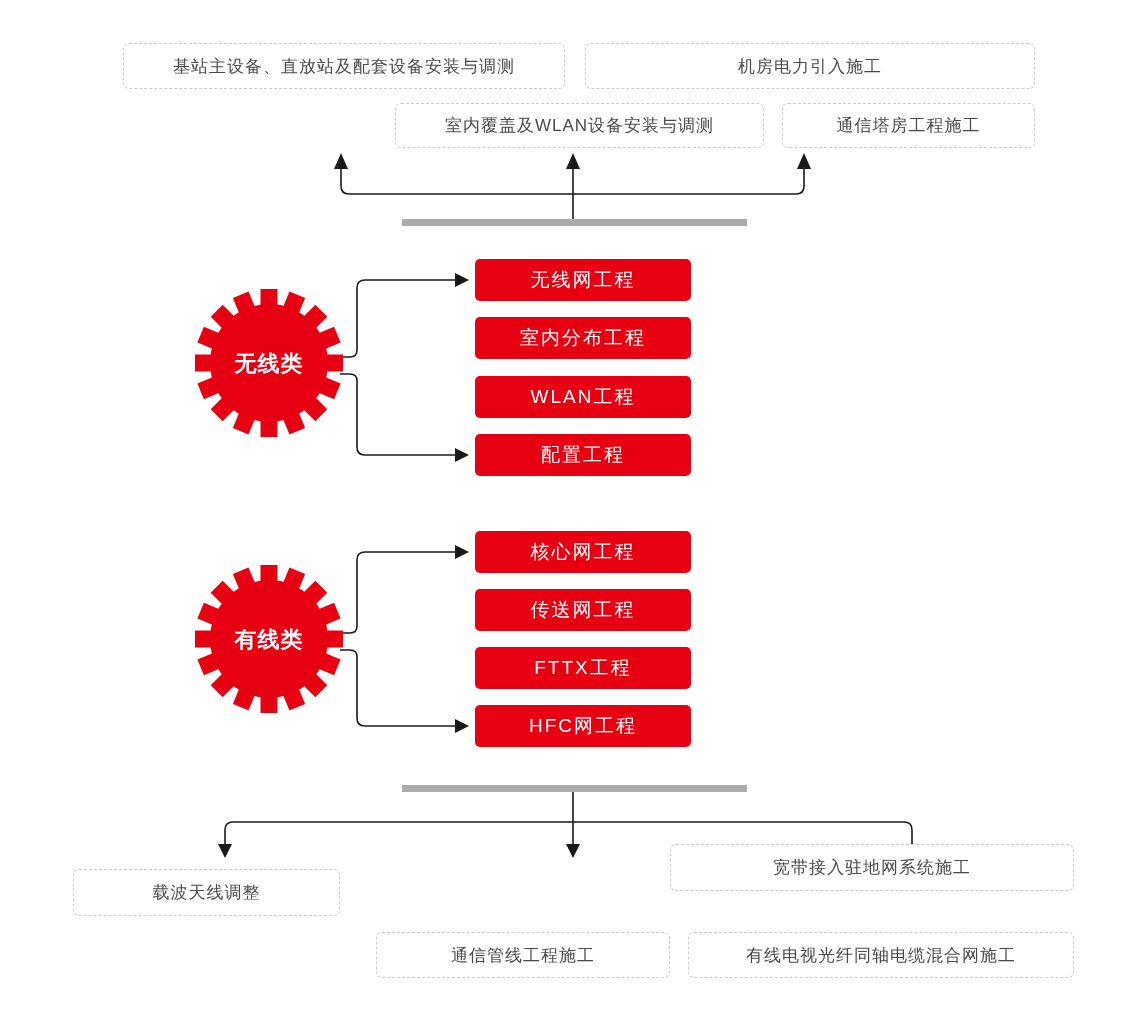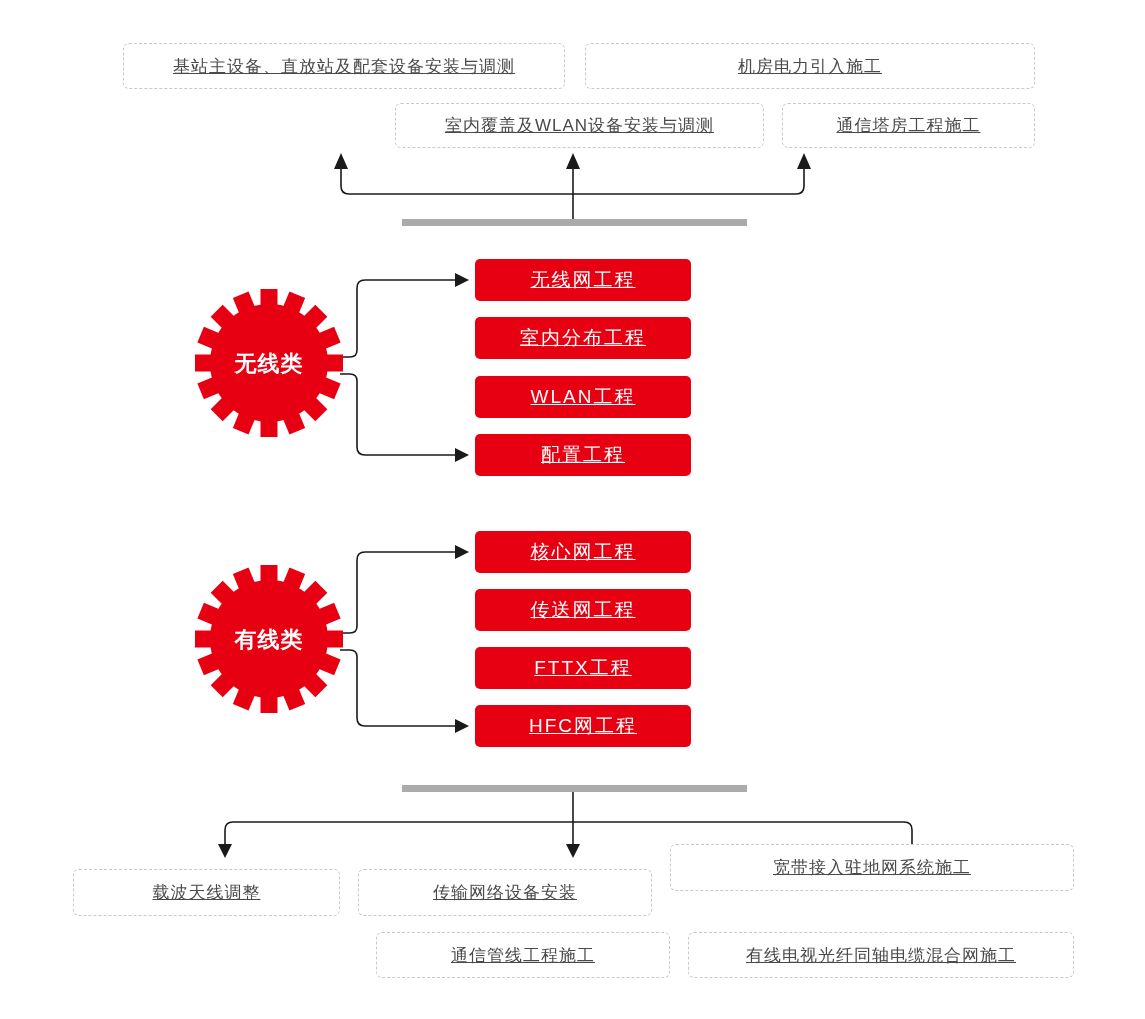--- a/index.html
+++ b/index.html
@@ -5,27 +5,27 @@
   html,body{margin:0;padding:0;background:#ffffff;}
   #stage{
     position:relative;width:1145px;height:1019px;background:#ffffff;
     font-family:"Liberation Sans","DejaVu Sans",sans-serif;overflow:hidden;
   }
   #wires{position:absolute;left:0;top:0;width:1145px;height:1019px;}
   .dbox{
     position:absolute;box-sizing:border-box;
     border:1px dashed #c9c9c9;border-radius:6px;
     display:flex;align-items:center;justify-content:center;
-    color:#4a4a4a;font-size:17px;letter-spacing:1px;background:#ffffff;text-decoration:underline;
+    color:#4a4a4a;font-size:17px;letter-spacing:1px;background:#ffffff;
   }
   .rbox{
     position:absolute;width:216px;height:42px;left:475px;
     background:#e60012;border-radius:5px;
     display:flex;align-items:center;justify-content:center;
-    color:#ffffff;font-size:19px;letter-spacing:2px;text-decoration:underline;
+    color:#ffffff;font-size:19px;letter-spacing:2px;
   }
   .gear-label{
     fill:#ffffff;font-family:"Liberation Sans","DejaVu Sans",sans-serif;
     font-size:22px;font-weight:bold;text-anchor:middle;letter-spacing:1px;
   }
 </style>
 </head>
 <body>
 
 <div id="stage">
@@ -101,18 +101,17 @@
   <div class="rbox" style="top:317px">室内分布工程</div>
   <div class="rbox" style="top:376px">WLAN工程</div>
   <div class="rbox" style="top:434px">配置工程</div>
 
   <div class="rbox" style="top:531px">核心网工程</div>
   <div class="rbox" style="top:589px">传送网工程</div>
   <div class="rbox" style="top:647px">FTTX工程</div>
   <div class="rbox" style="top:705px">HFC网工程</div>
 
   <div class="dbox" style="left:73px;top:869px;width:267px;height:47px">载波天线调整</div>
-  <div class="dbox" style="left:358px;top:869px;width:294px;height:47px">传输网络设备安装</div>
   <div class="dbox" style="left:670px;top:844px;width:404px;height:47px">宽带接入驻地网系统施工</div>
   <div class="dbox" style="left:376px;top:932px;width:294px;height:46px">通信管线工程施工</div>
   <div class="dbox" style="left:688px;top:932px;width:386px;height:46px">有线电视光纤同轴电缆混合网施工</div>
 
 </div>
 
 </body></html>

